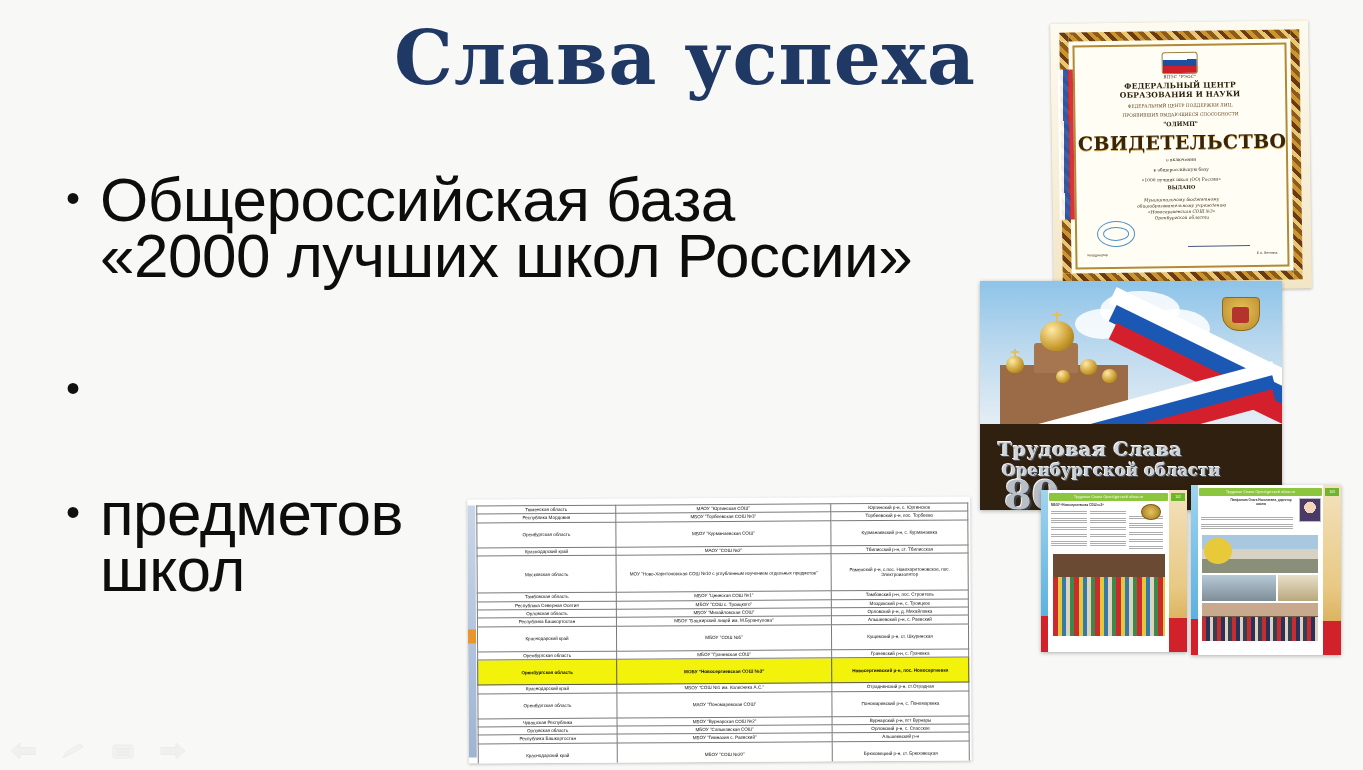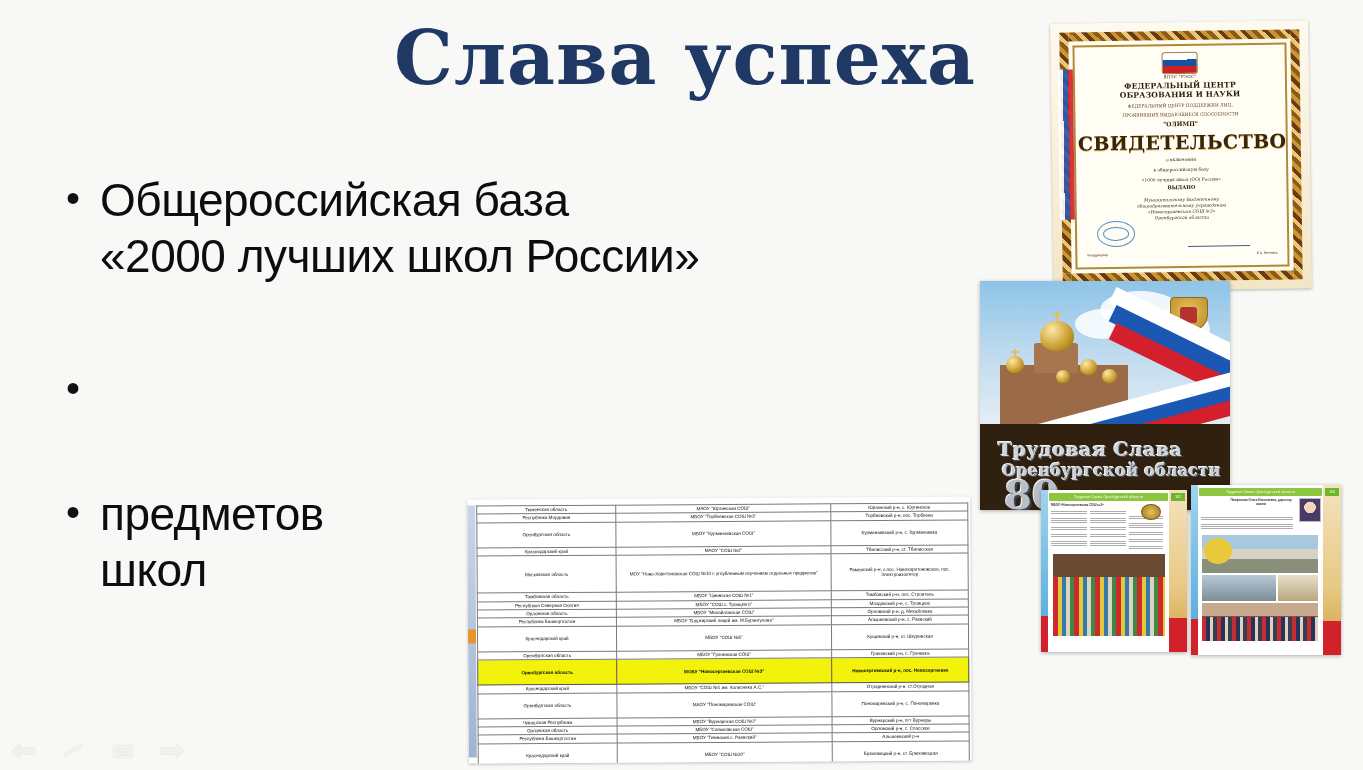--- a/index.html
+++ b/index.html
@@ -27,21 +27,21 @@
   }
 
   
   #bullets{position:absolute;left:66px;top:172px;width:900px;}
   .bullet{display:flex;align-items:flex-start;margin-bottom:0;}
   .bullet .dot{
     flex:0 0 auto;width:34px;
     font-size:40px;line-height:52px;color:#111;text-align:left;
   }
   .bullet .btext{
-    font-size:46px;line-height:56px;color:#0d0d0d;
+    font-size:62px;line-height:56px;color:#0d0d0d;
     font-family:"Liberation Sans", sans-serif;
     font-weight:400;letter-spacing:-0.5px;
   }
   .bullet .btext .l2{display:block;}
   #b1{margin-top:0;}
   #b2{margin-top:78px;}
   #b3{margin-top:72px;}
 
   
   #cert{
@@ -102,21 +102,21 @@
   }
   #cert .scribble{
     position:absolute;right:24px;top:4px;width:62px;height:20px;
     border-bottom:1.5px solid #14306b;
     transform:skewX(-18deg);opacity:.8;
   }
   #cert .signames{position:absolute;left:0;right:0;bottom:0;display:flex;justify-content:space-between;font-size:3.4px;color:#2a1d08;}
 
   
   #catalog{
-    position:absolute;left:980px;top:281px;width:250px;height:229px;
+    position:absolute;left:980px;top:281px;width:302px;height:229px;
     background:#1d4ed8;
     box-shadow:0 1px 4px rgba(0,0,0,.3);
     overflow:hidden;
   }
   #catalog .sky{position:absolute;left:0;top:0;width:100%;height:150px;
     background:linear-gradient(#8ec4e8 0%,#bcd9ee 45%,#e8eff5 100%);}
   #catalog .cloud{position:absolute;border-radius:50%;background:rgba(255,255,255,.85);}
   #catalog .c1{left:120px;top:10px;width:80px;height:38px;}
   #catalog .c2{left:160px;top:28px;width:70px;height:40px;}
   #catalog .c3{left:95px;top:28px;width:55px;height:30px;}

